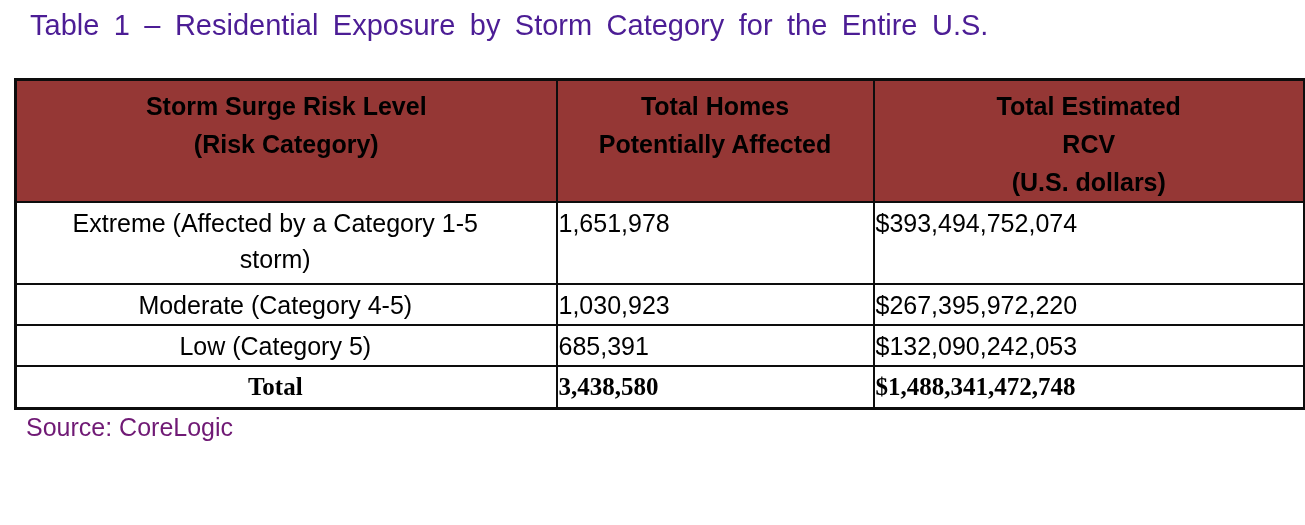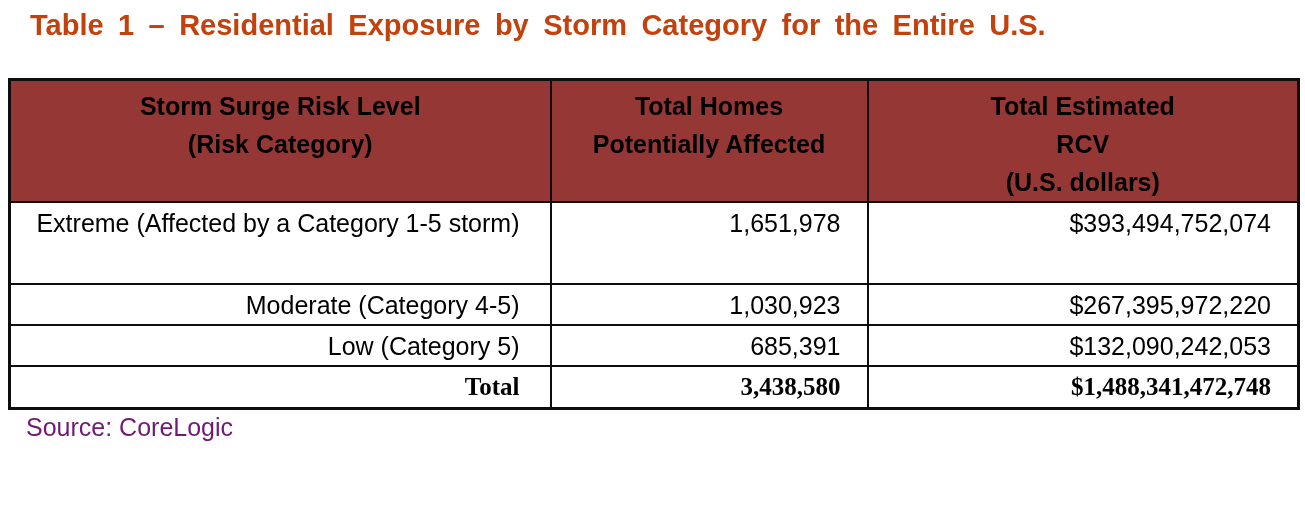--- a/index.html
+++ b/index.html
@@ -8,30 +8,30 @@
     height: 525px;
     background: #ffffff;
     color: #000000;
     font-family: "Liberation Sans", sans-serif;
     overflow: hidden;
   }
   .title {
     margin: 0;
     padding: 9px 0 0 30px;
     font-size: 29px;
-    font-weight: bold;
+    font-weight: normal;
     letter-spacing: 0px;
     word-spacing: 0.22em;
-    color: #c2410c;
+    color: #4c1d95;
     white-space: nowrap;
   }
   table.exposure {
     border-collapse: collapse;
     table-layout: fixed;
-    margin: 36px 0 0 8px;
+    margin: 36px 0 0 14px;
     width: 1289px;
     border: 3px solid #0d0d0d;
   }
   table.exposure th, table.exposure td {
     border: 2px solid #0d0d0d;
     vertical-align: top;
     box-sizing: border-box;
     overflow: hidden;
   }
   col.c-risk  { width: 541px; }
@@ -50,22 +50,22 @@
   .hline { text-align: center; }
 
   tbody td {
     font-size: 25px;
     line-height: 36px;
     padding-top: 2px;
     height: 41px;
     background: #ffffff;
   }
   tbody tr.row-tall td { height: 82px; }
-  td.risk-cell  { text-align: right;  padding-left: 20px; padding-right: 30px; }
-  td.num-cell   { text-align: right; padding-right: 26px; }
+  td.risk-cell  { text-align: center;  padding-left: 20px; padding-right: 42px; }
+  td.num-cell   { text-align: left; padding-right: 26px; }
   tr.total-row td { font-weight: bold; height: 42px; font-family: Liberation Serif, serif; }
 
   .source {
     margin: 3px 0 0 26px;
     font-size: 25px;
     color: #701a75;
   }
 </style>
 </head>
 <body>

